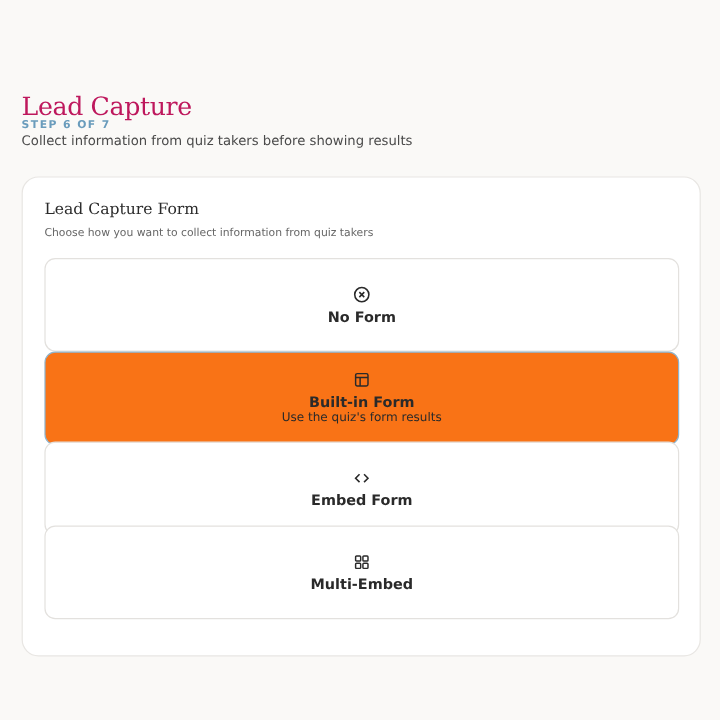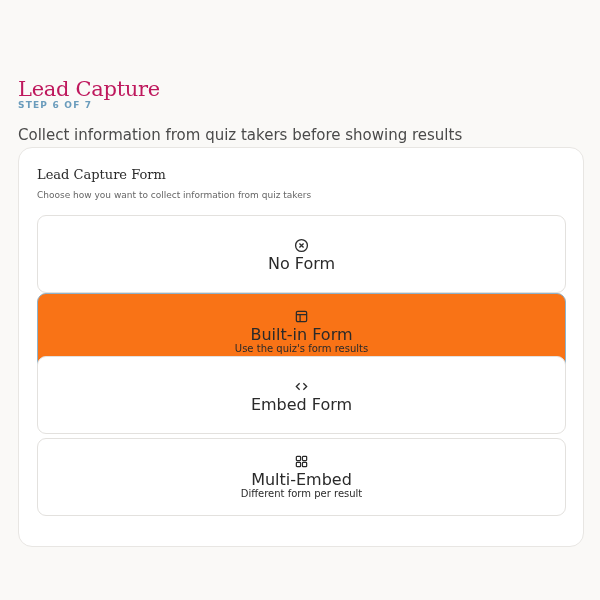--- a/index.html
+++ b/index.html
@@ -17,21 +17,21 @@
       color: #6a9cbc;
       margin-top: 40px;
     }
     .title {
       position: absolute; left: 18px; top: 77px;
       font-family: "DejaVu Serif", serif;
       font-size: 21px; color: #be185d; letter-spacing: -0.3px;
     }
     .subtitle {
       position: absolute; left: 18px; top: 111px;
-      font-size: 15px; color: #4a4a4a; margin-top: 15px;
+      font-size: 11px; color: #4a4a4a;
     }
     .card {
       position: absolute; left: 18px; top: 147px;
       width: 566px; height: 400px;
       box-sizing: border-box;
       background: #ffffff;
       border: 1px solid #e8e6e3;
       border-radius: 14px;
       padding-left: 12px;
     }
@@ -54,21 +54,21 @@
       display: flex; flex-direction: column; align-items: center;
       justify-content: center;
       cursor: pointer;
     }
     .option.selected {
       background: #f97316;
       border: 1.5px solid #8db3cc;
     }
     .option .icon { width: 15px; height: 15px; margin-bottom: 4px; }
     .option .icon svg { width: 15px; height: 15px; display: block; }
-    .option .label { font-size: 16px; color: #2a2a2a; line-height: 14px; }
+    .option .label { font-size: 12px; color: #2a2a2a; line-height: 14px; font-weight: bold; }
     .option .desc { font-size: 10px; color: #2a2a2a; line-height: 14px; }
   </style>
 </head>
 <body>
 
 <div class="step">STEP 6 OF 7</div>
 <div class="title">Lead Capture</div>
 <div class="subtitle">Collect information from quiz takers before showing results</div>
 
 <div class="card">
@@ -89,34 +89,33 @@
     <span class="icon">
       <svg viewBox="0 0 16 16" fill="none" stroke="#2a2a2a" stroke-width="1.3">
           <rect x="2.5" y="2.5" width="11" height="11" rx="1.5"></rect>
           <path d="M2.5 6h11M6.5 6v7.5"></path>
         </svg>
     </span>
     <span class="label">Built-in Form</span>
     <span class="desc">Use the quiz's form results</span>
   </div>
 
-  <div class="option" style="top:208px;text-align:right;">
+  <div class="option" style="top:220px;text-align:right;">
     <span class="icon">
       <svg viewBox="0 0 16 16" fill="none" stroke="#2a2a2a" stroke-width="1.4">
           <path d="M6 4.5L2.5 8 6 11.5M10 4.5L13.5 8 10 11.5"></path>
         </svg>
     </span>
     <span class="label">Embed Form</span>
   </div>
 
   <div class="option" style="top:290px;">
     <span class="icon">
       <svg viewBox="0 0 16 16" fill="none" stroke="#2a2a2a" stroke-width="1.3">
           <rect x="2.5" y="2.5" width="4.5" height="4.5" rx="0.8"></rect>
           <rect x="9" y="2.5" width="4.5" height="4.5" rx="0.8"></rect>
           <rect x="2.5" y="9" width="4.5" height="4.5" rx="0.8"></rect>
           <rect x="9" y="9" width="4.5" height="4.5" rx="0.8"></rect>
         </svg>
     </span>
     <span class="label">Multi-Embed</span>
-    <span class="desc">Different form per result</span>
   </div>
 </div>
 
 </body></html>

